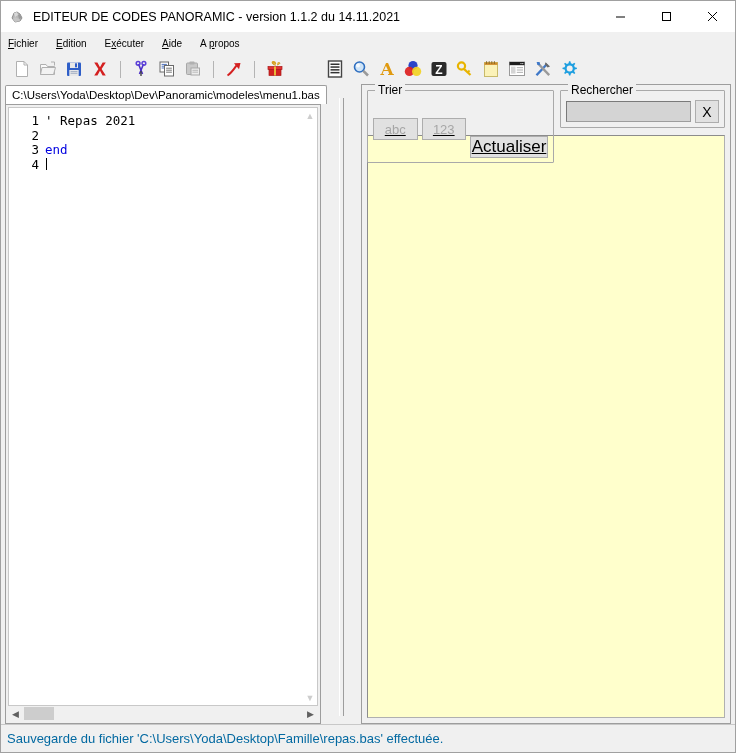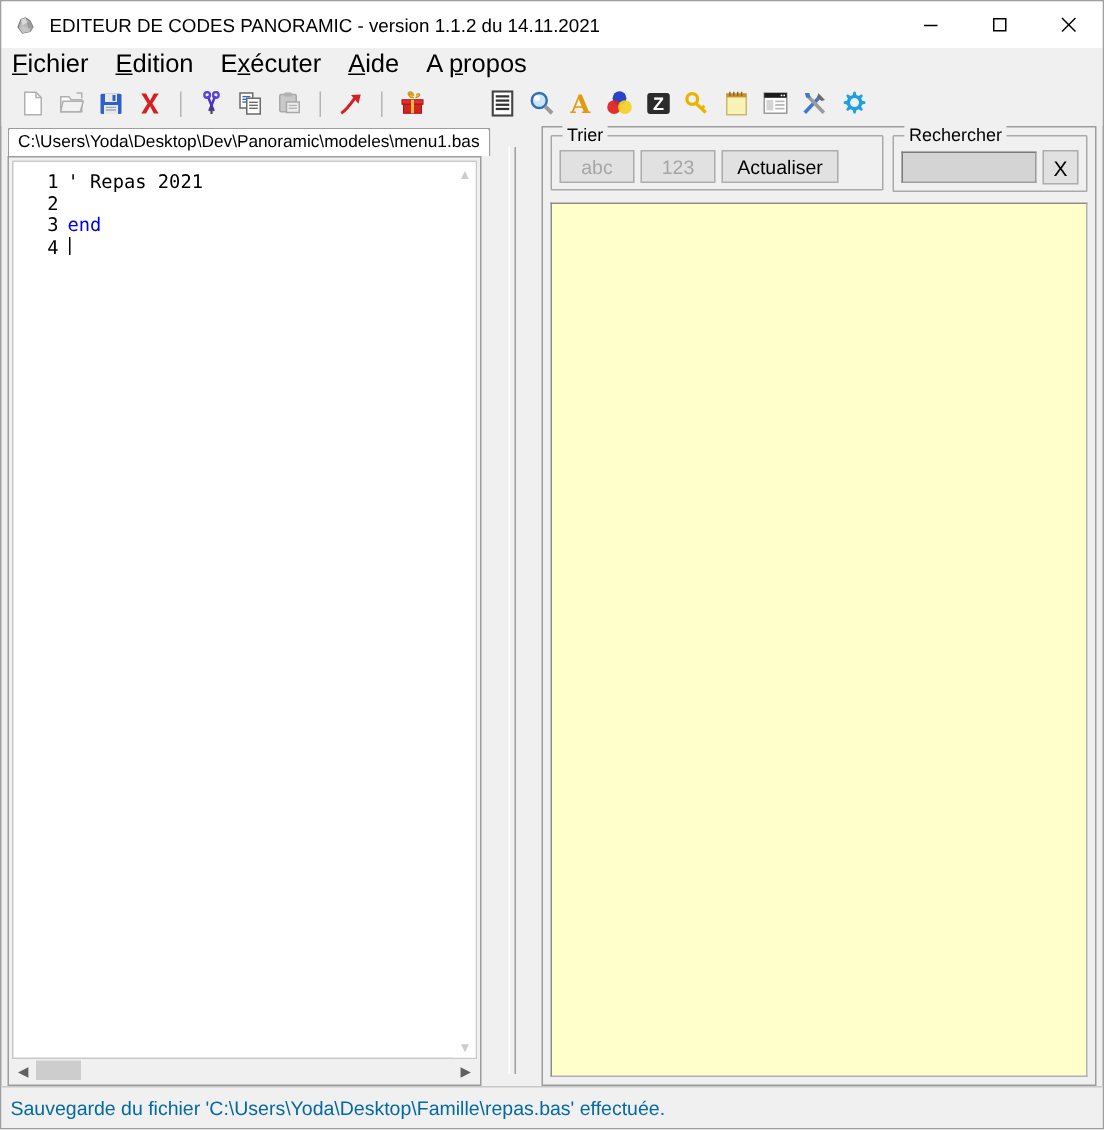--- a/index.html
+++ b/index.html
@@ -57,21 +57,21 @@
   
   #menubar {
     height: 22px;
     flex: 0 0 22px;
     background: #f0f0f0;
     display: flex;
     align-items: center;
     padding-left: 7px;
   }
   .menu-item {
-    font-size: 17px;
+    font-size: 10px;
     color: #000;
     padding: 2px 9px 2px 0px;
     margin-right: 9px;
     white-space: nowrap;
   }
   .menu-item u { text-decoration: underline; }
 
   
   #toolbar {
     height: 30px;
@@ -271,41 +271,41 @@
   .groupbox > .gb-title {
     position: absolute;
     top: -8px;
     left: 7px;
     background: #f0f0f0;
     padding: 0 3px;
     font-size: 12px;
     color: #000;
     line-height: 14px;
   }
-  #grp-trier { width: 222px; }
+  #grp-trier { width: 187px; text-decoration: underline; }
   #grp-rech  { flex: 1 1 auto; }
   .gb-row { display: flex; align-items: center; gap: 4px; }
 
   .btn {
     height: 22px;
     background: #e1e1e1;
     border: 1px solid #adadad;
     border-radius: 0;
     font-size: 13px;
     color: #000;
     display: flex;
     align-items: center;
     justify-content: center;
     padding: 0 6px;
     white-space: nowrap;
   }
   .btn.disabled { color: #a6a6a6; }
   #btn-abc { width: 50px; }
   #btn-123 { width: 50px; }
-  #btn-actualiser { width: 78px; font-size: 13px; }
+  #btn-actualiser { width: 78px; font-size: 17px; margin-top: 36px; }
 
   .search-input {
     height: 21px;
     flex: 1 1 auto;
     background: #d4d4d4;
     border: 1px solid #9d9d9d;
     border-top-color: #7a7a7a;
     border-left-color: #7a7a7a;
     font-size: 12px;
     color: #000;

